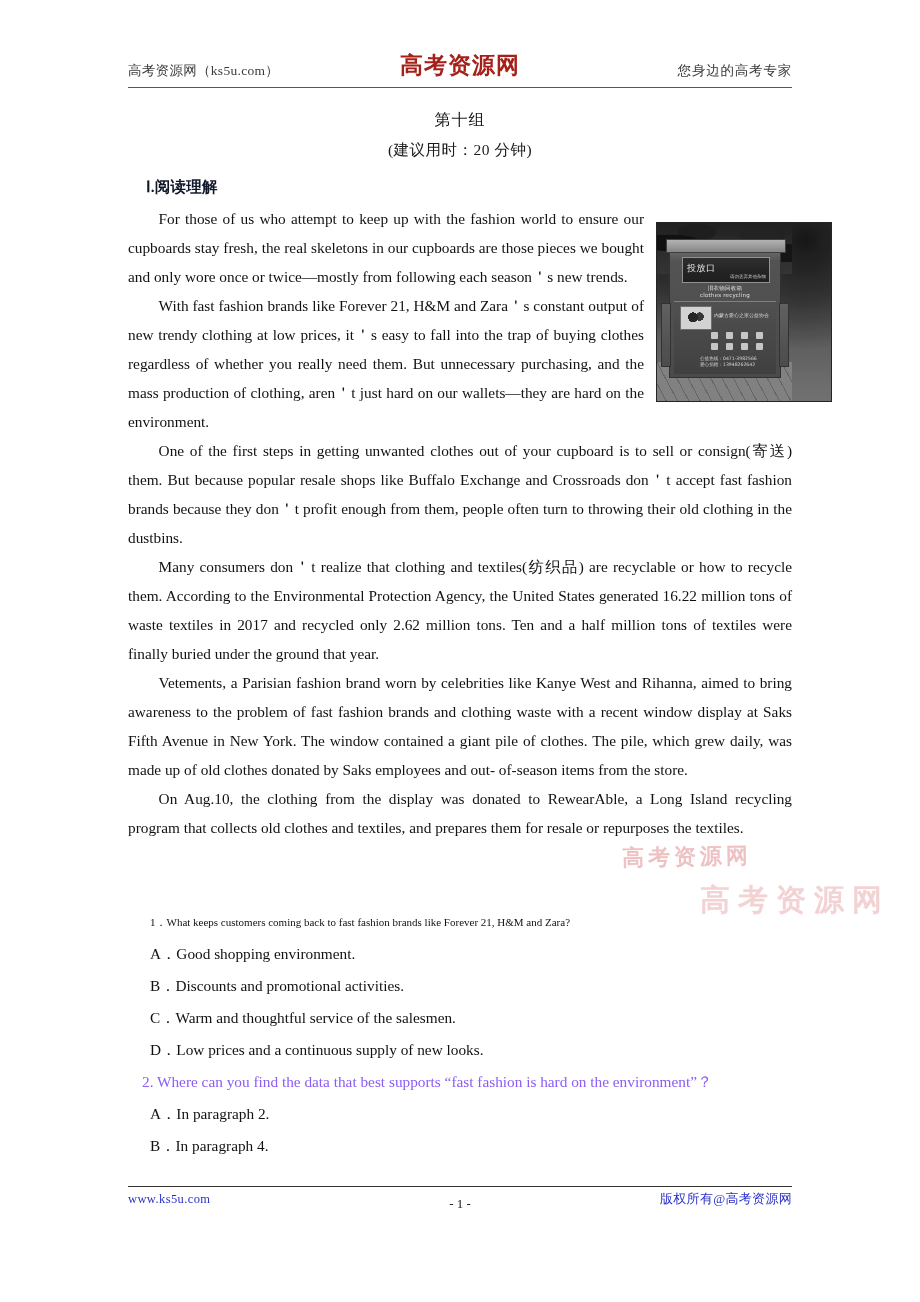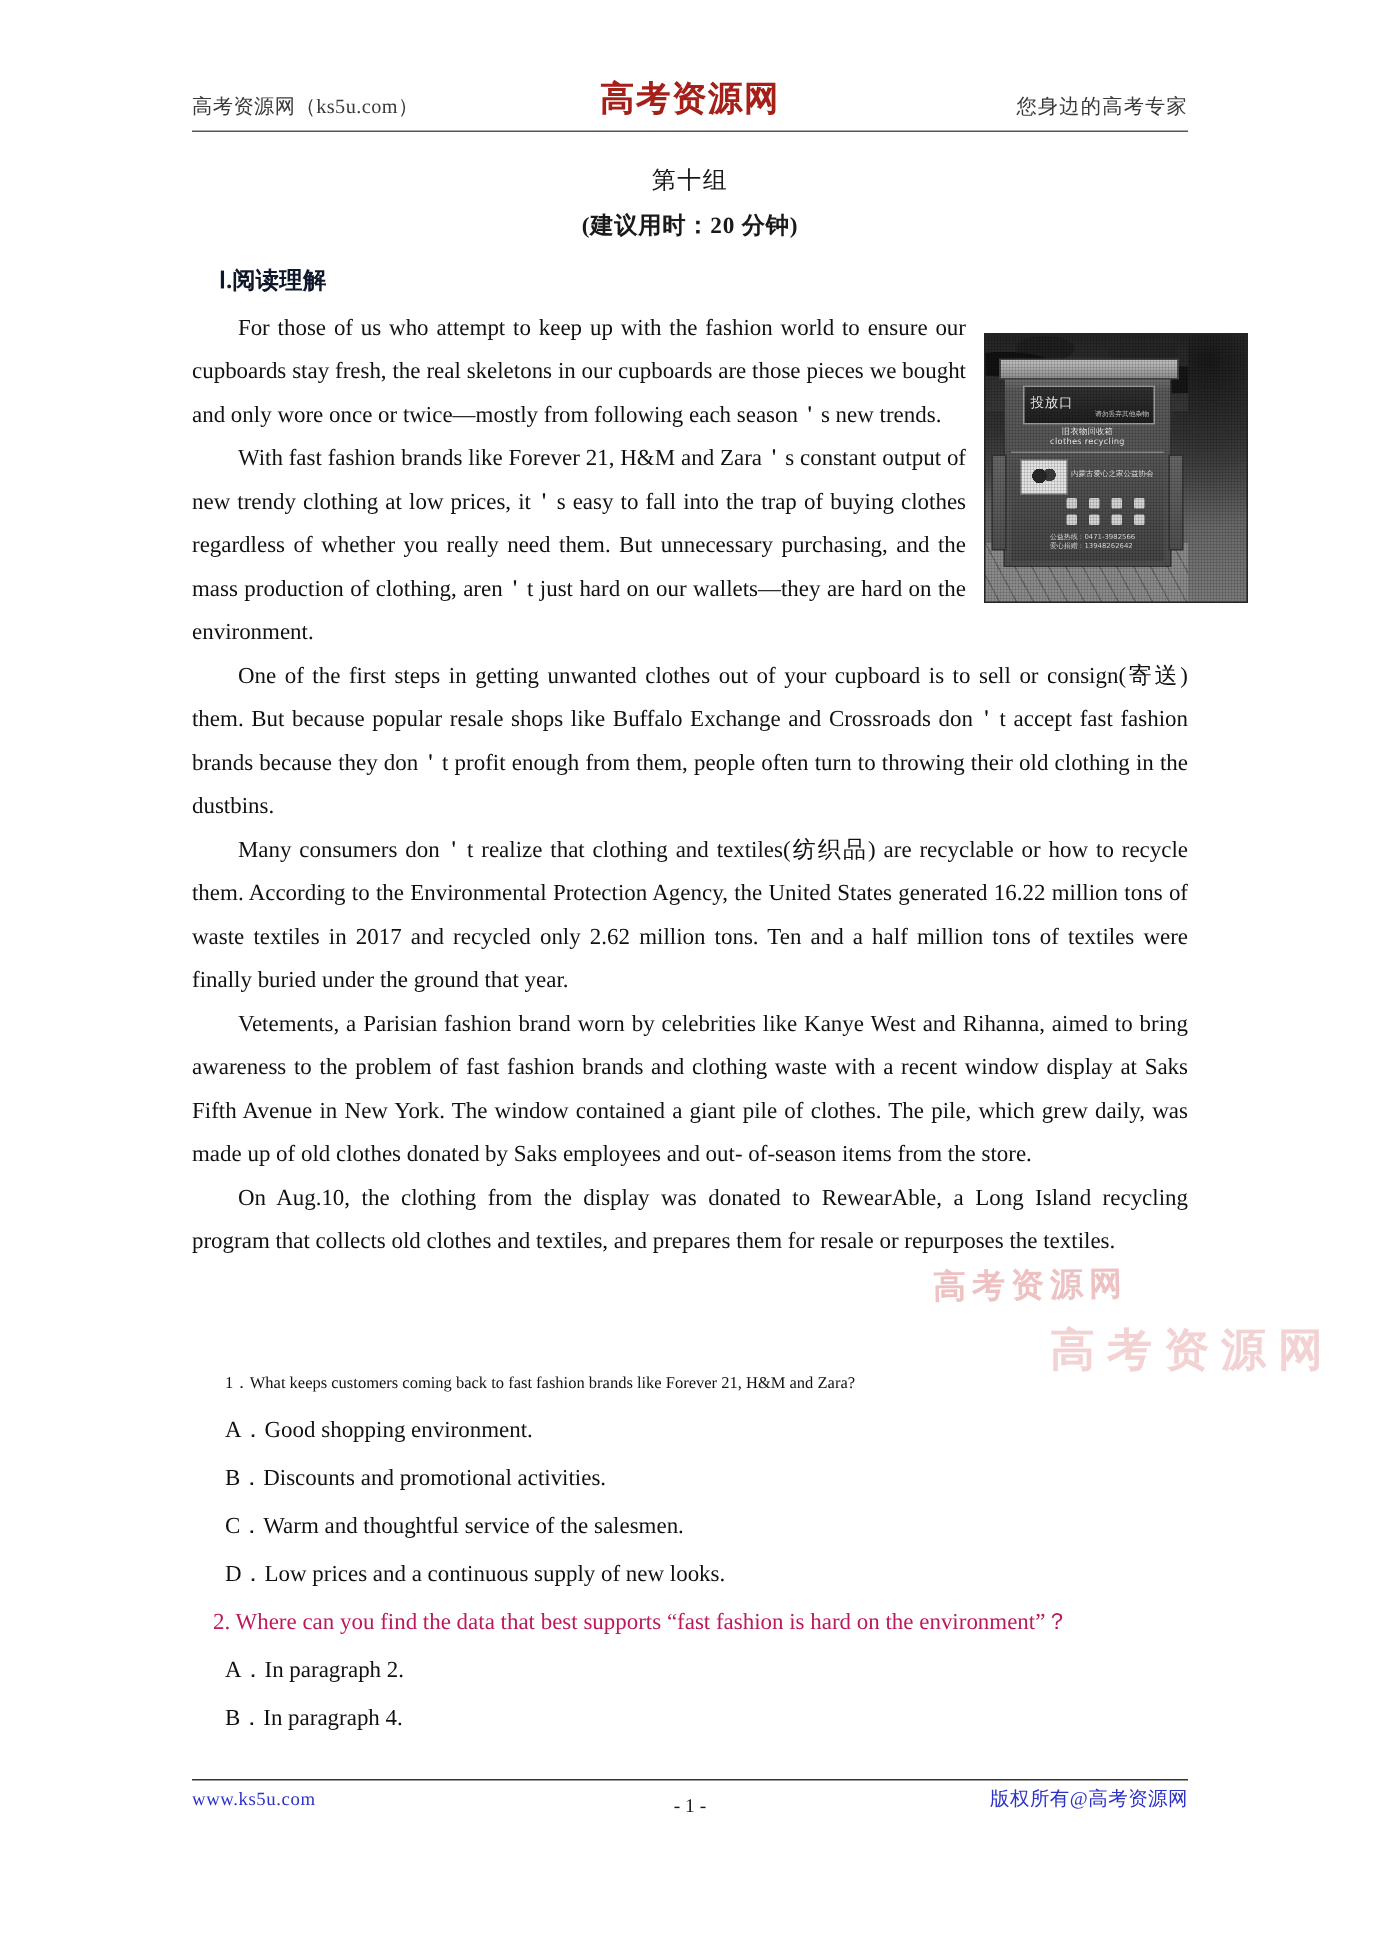--- a/index.html
+++ b/index.html
@@ -82,21 +82,21 @@
     color: #1a1a1a;
     letter-spacing: 1px;
   }
   .time-note {
     position: absolute;
     left: 0;
     top: 140px;
     width: 920px;
     text-align: center;
     font-size: 15.5px;
-    font-weight: bold;
+    font-weight: normal;
     color: #1a1a1a;
     letter-spacing: 0.5px;
   }
 
   
   .section-heading {
     position: absolute;
     left: 146px;
     top: 177px;
     font-size: 15.5px;
@@ -312,21 +312,21 @@
   }
   .q-opt {
     font-size: 15.3px;
     line-height: 32px;
     color: #111;
     padding-left: 22px;
   }
   .q-stem2 {
     font-size: 15.3px;
     line-height: 32px;
-    color: #be185d;
+    color: #8b5cf6;
     padding-left: 14px;
   }
 
   
   .watermark {
     position: absolute;
     pointer-events: none;
     color: #e9aeb0;
     font-family: "DejaVu Serif", serif;
     font-weight: bold;

